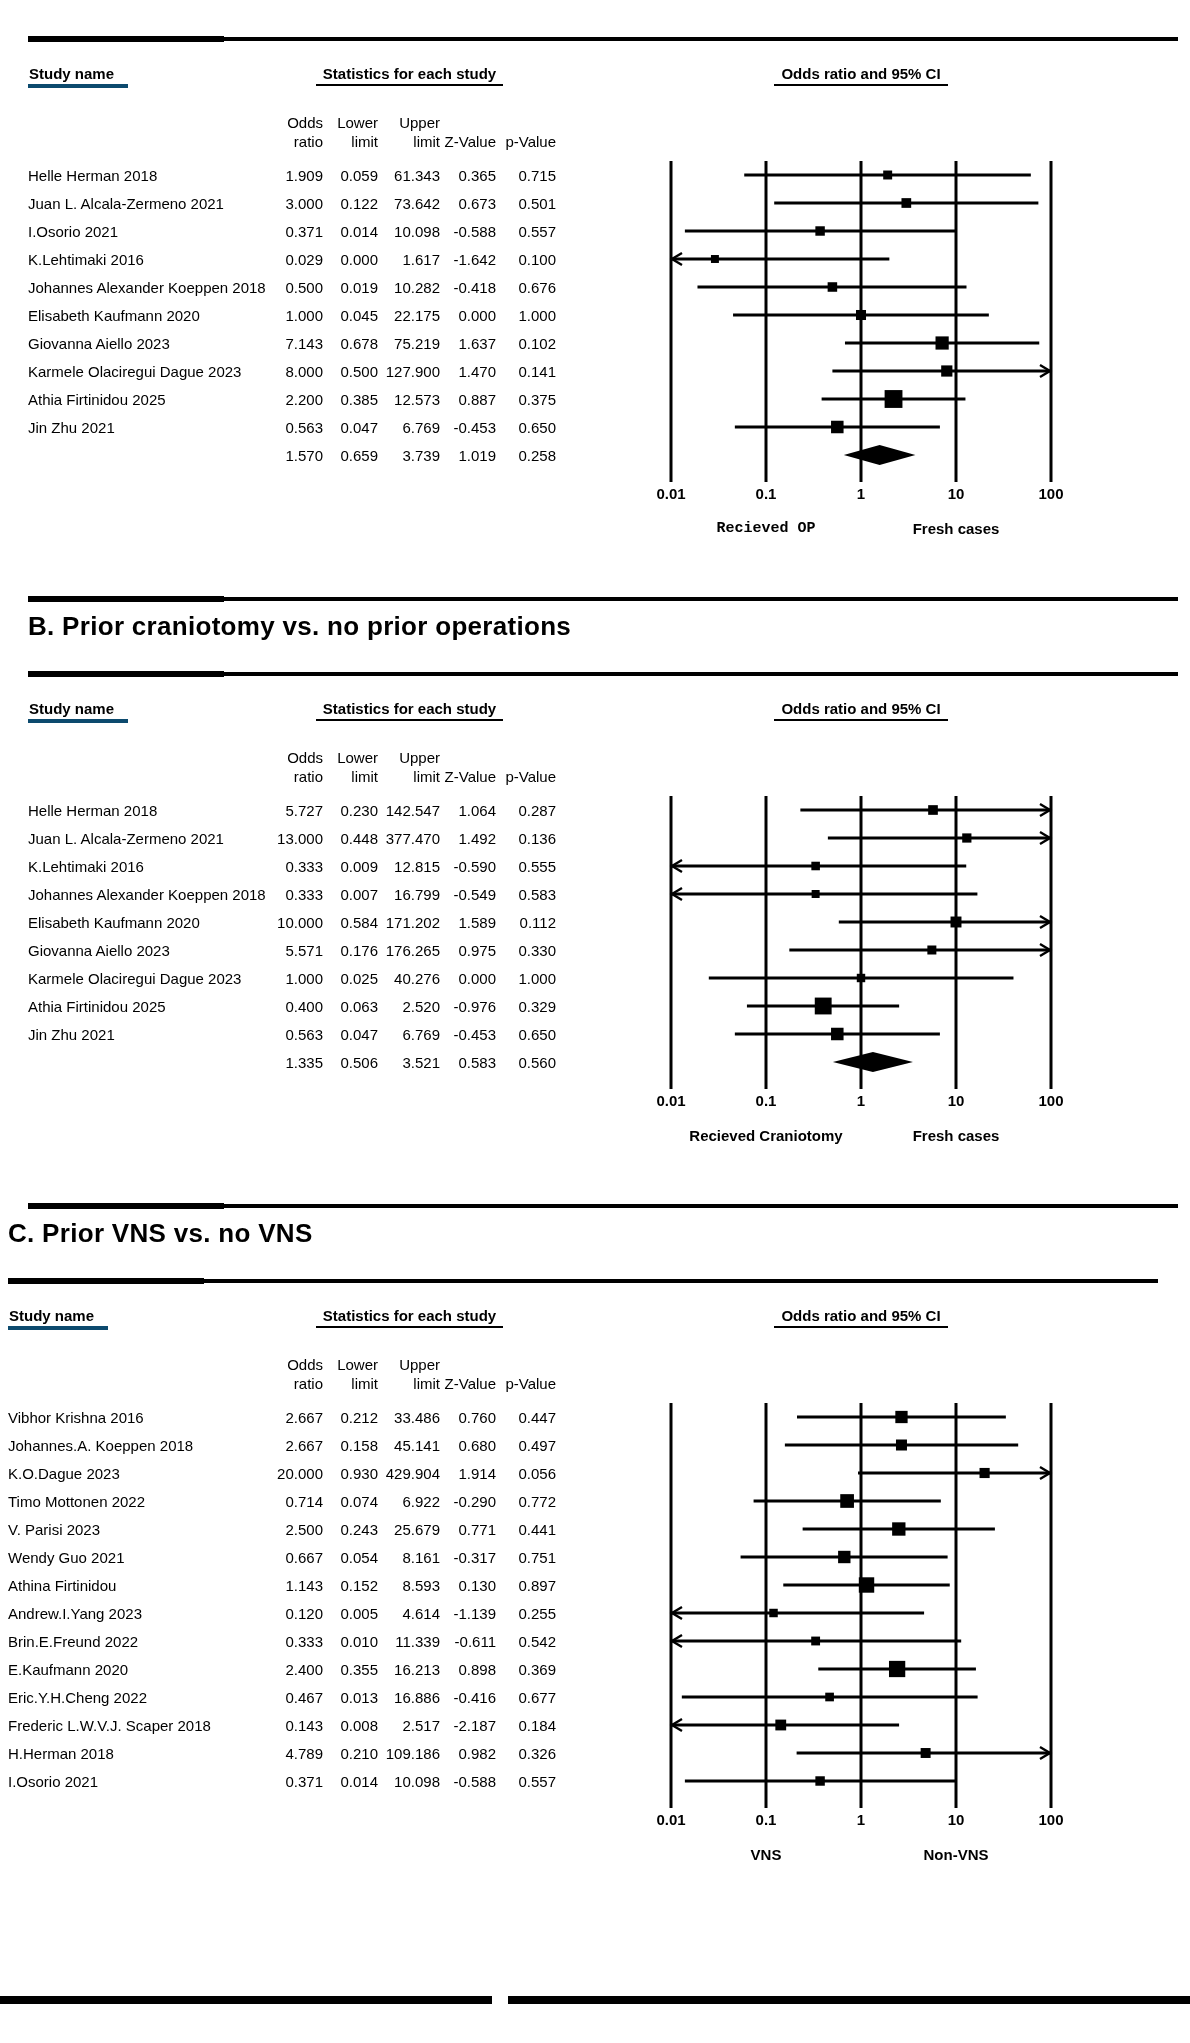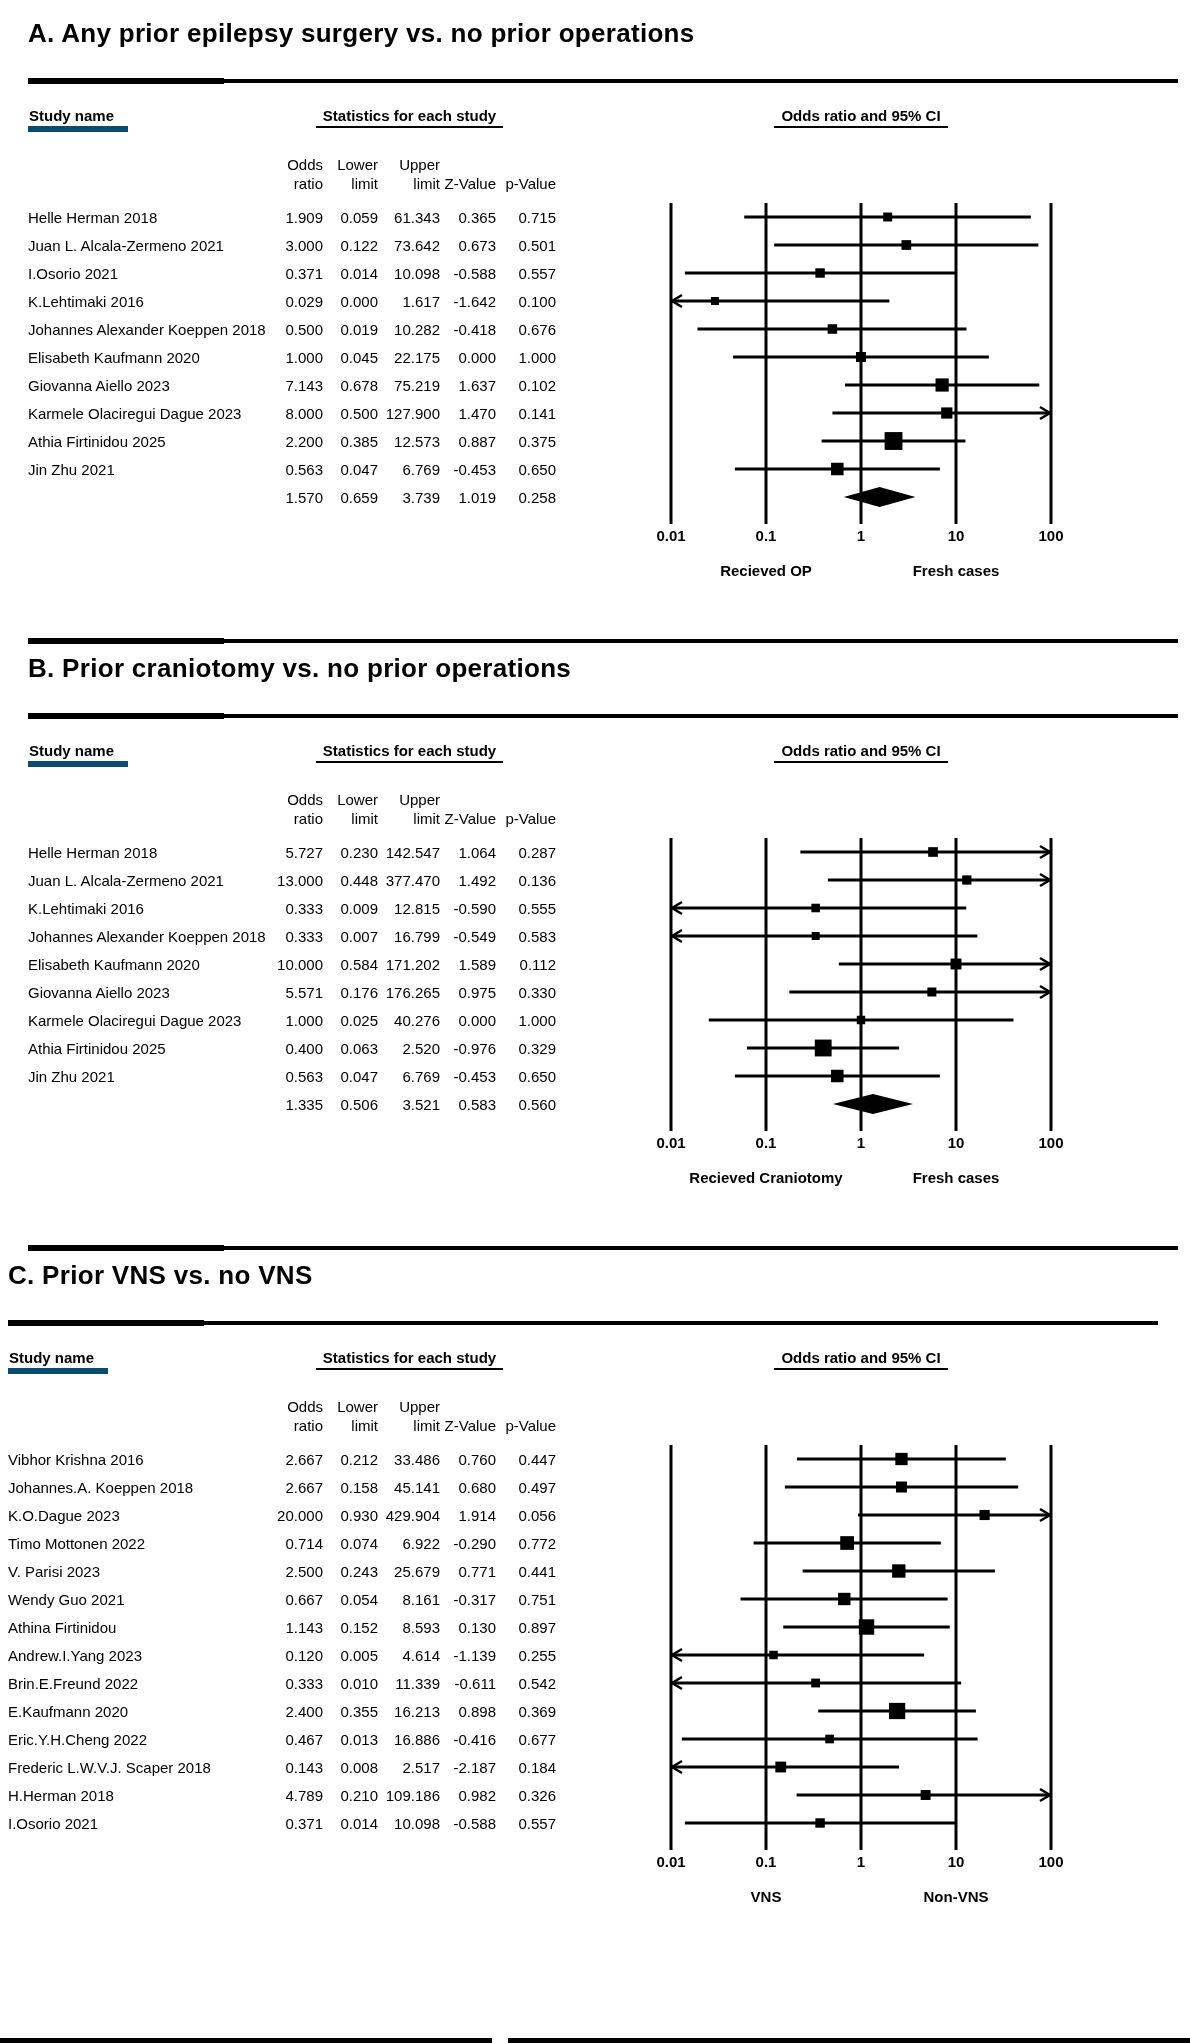--- a/index.html
+++ b/index.html
@@ -23,42 +23,41 @@
   .panel-c{margin-left:-20px;}
   .c-or{width:60px;text-align:right;}
   .c-lo{width:55px;text-align:right;}
   .c-up{width:62px;text-align:right;}
   .c-z{width:56px;text-align:right;}
   .c-p{width:60px;text-align:right;}
   .stats-span{width:293px;text-align:center;}
   .c-plot{width:540px;position:relative;}
   
   .hdr-row{height:26px;font-size:15px;font-weight:bold;align-items:flex-start;}
-  .u{border-bottom:6px solid #0c4a6e;padding:0 14px 2px 1px;display:inline-block;}
+  .u{border-bottom:4px solid #0c4a6e;padding:0 14px 2px 1px;display:inline-block;}
   .u-c{border-bottom:2px solid #000;padding:0 7px 2px 7px;display:inline-block;}
   .plot-head{width:540px;box-sizing:border-box;padding-left:70px;text-align:center;}
   .colhdr-row{margin-top:22px;margin-bottom:10px;font-size:15px;font-weight:normal;line-height:19px;align-items:flex-end;}
   .colhdr-row .two{display:flex;flex-direction:column;justify-content:flex-end;}
   
   .study-row{height:28px;font-size:15px;}
   .axis-stub-row{height:13px;align-items:stretch;}
   .ticks-row{height:26px;align-items:flex-start;}
   .ticks{position:relative;height:24px;font-size:15px;font-weight:bold;}
   .tick-label{position:absolute;top:3px;width:90px;text-align:center;}
   .footers-row{margin-top:12px;height:22px;}
   .footers{position:relative;height:22px;font-size:15px;font-weight:bold;}
   .x-label{position:absolute;top:0;width:220px;text-align:center;}
   svg{display:block;}
 </style>
 </head>
 <body>
 
 <div id="figure">
   <section class="panel">
-    <h2 class="panel-title">A. Any prior epilepsy surgery vs. no prior operations</h2>
     <div class="rule rule-top">
       <span class="seg-l"></span>
       <span class="seg-r"></span>
     </div>
     <div class="frow hdr-row">
       <div class="c-name">
         <span class="u">Study name</span>
       </div>
       <div class="stats-span">
         <span class="u-c">Statistics for each study</span>
@@ -322,21 +321,21 @@
           <span class="tick-label" style="left: 165px;">0.1</span>
           <span class="tick-label" style="left: 260px;">1</span>
           <span class="tick-label" style="left: 355px;">10</span>
           <span class="tick-label" style="left: 450px;">100</span>
         </div>
     </div>
     <div class="frow footers-row">
       <div class="c-name"></div>
       <div class="stats-span"></div>
       <div class="c-plot footers">
-          <span class="x-label" style="left: 100px;">Recieved OP</span>
+          <span class="x-label" style="left: 100px; font-family: Liberation Mono, monospace;">Recieved OP</span>
           <span class="x-label" style="left: 290px;">Fresh cases</span>
         </div>
     </div>
     <div class="rule rule-close">
       <span class="seg-l"></span>
       <span class="seg-r"></span>
     </div>
   </section>
 
   <section class="panel">

